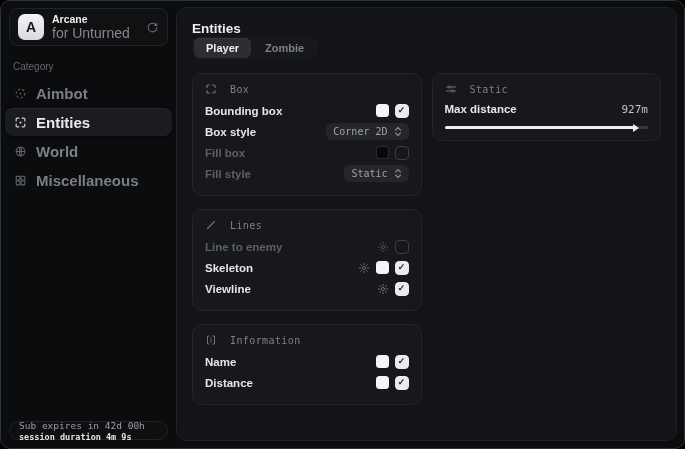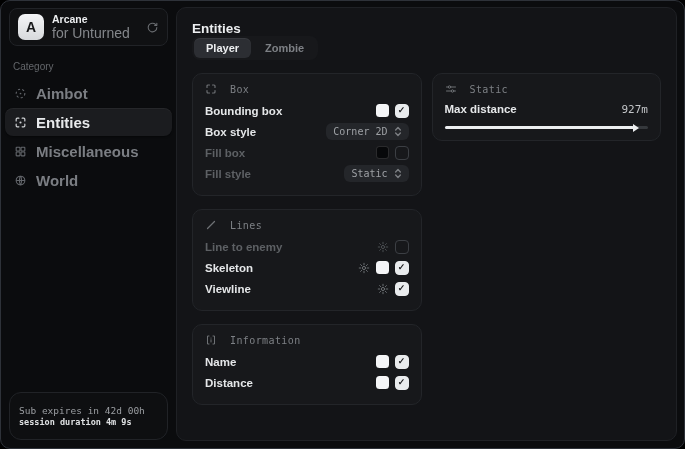--- a/index.html
+++ b/index.html
@@ -27,21 +27,21 @@
   .nav-item {
     height:28px; margin:0 4px; padding:0 9px; border-radius:8px;
     display:flex; align-items:center; gap:9px; cursor:pointer;
     color:#7b7e83; font-size:15px; font-weight:600;
   }
   .nav-item .nav-icon { display:flex; color:#63666b; }
   .nav-item.active { background:#1b1c1f; color:#e8eaec; box-shadow:inset 0 1px 0 rgba(255,255,255,.05), 0 1px 2px rgba(0,0,0,.4); }
   .nav-item.active .nav-icon { color:#d0d2d5; }
   .sidebar-spacer { flex:1; }
   .sub-card {
-    margin:8px; padding:4px 9px; height:48px; border:1px solid #212327; border-radius:12px;
+    margin:8px; padding:4px 9px; height:19px; border:1px solid #212327; border-radius:12px;
     display:flex; flex-direction:column; justify-content:center; gap:1px; background:#0e0f11;
   }
   .sub-line1 { font-family:"DejaVu Sans Mono", monospace; font-size:9.5px; color:#9b9ea2; white-space:nowrap; }
   .sub-line2 { font-family:"DejaVu Sans Mono", monospace; font-size:8.5px; font-weight:bold; color:#dfe1e3; white-space:nowrap; }
   
   .main {
     position:absolute; left:175px; top:6px; right:7px; bottom:7px;
     background:#131417; border:1px solid #1f2125; border-radius:10px; padding:13px 15px;
   }
   .page-title { font-size:13.5px; font-weight:bold; color:#eceef0; }
@@ -127,37 +127,37 @@
               <path d="M20 15v3a2 2 0 0 1-2 2h-3"></path>
               <path d="M9 20H6a2 2 0 0 1-2-2v-3"></path>
               <circle cx="12" cy="12" r="2" fill="currentColor" stroke="none"></circle>
           </svg>
         </span>
         <span class="nav-label">Entities</span>
       </div>
       <div class="nav-item">
         <span class="nav-icon">
           <svg width="13" height="13" viewBox="0 0 24 24" fill="none" stroke="currentColor" stroke-width="2">
+            <circle cx="12" cy="12" r="8"></circle>
+              <path d="M4 12h16"></path>
+              <path d="M12 4c2.5 2.3 2.5 13.7 0 16M12 4c-2.5 2.3-2.5 13.7 0 16"></path>
+          </svg>
+        </span>
+        <span class="nav-label">World</span>
+      </div>
+      <div class="nav-item">
+        <span class="nav-icon">
+          <svg width="13" height="13" viewBox="0 0 24 24" fill="none" stroke="currentColor" stroke-width="2">
             <rect x="4" y="4" width="7" height="7" rx="1"></rect>
               <rect x="13" y="4" width="7" height="7" rx="1"></rect>
               <rect x="4" y="13" width="7" height="7" rx="1"></rect>
               <rect x="13" y="13" width="7" height="7" rx="1"></rect>
           </svg>
         </span>
         <span class="nav-label">Miscellaneous</span>
-      </div>
-      <div class="nav-item">
-        <span class="nav-icon">
-          <svg width="13" height="13" viewBox="0 0 24 24" fill="none" stroke="currentColor" stroke-width="2">
-            <circle cx="12" cy="12" r="8"></circle>
-              <path d="M4 12h16"></path>
-              <path d="M12 4c2.5 2.3 2.5 13.7 0 16M12 4c-2.5 2.3-2.5 13.7 0 16"></path>
-          </svg>
-        </span>
-        <span class="nav-label">World</span>
       </div>
     </div>
 
     <div class="sidebar-spacer"></div>
 
     <div class="sub-card">
       <span class="sub-line1">Sub expires in 42d 00h</span>
       <span class="sub-line2">session duration 4m 9s</span>
     </div>
   </div>

